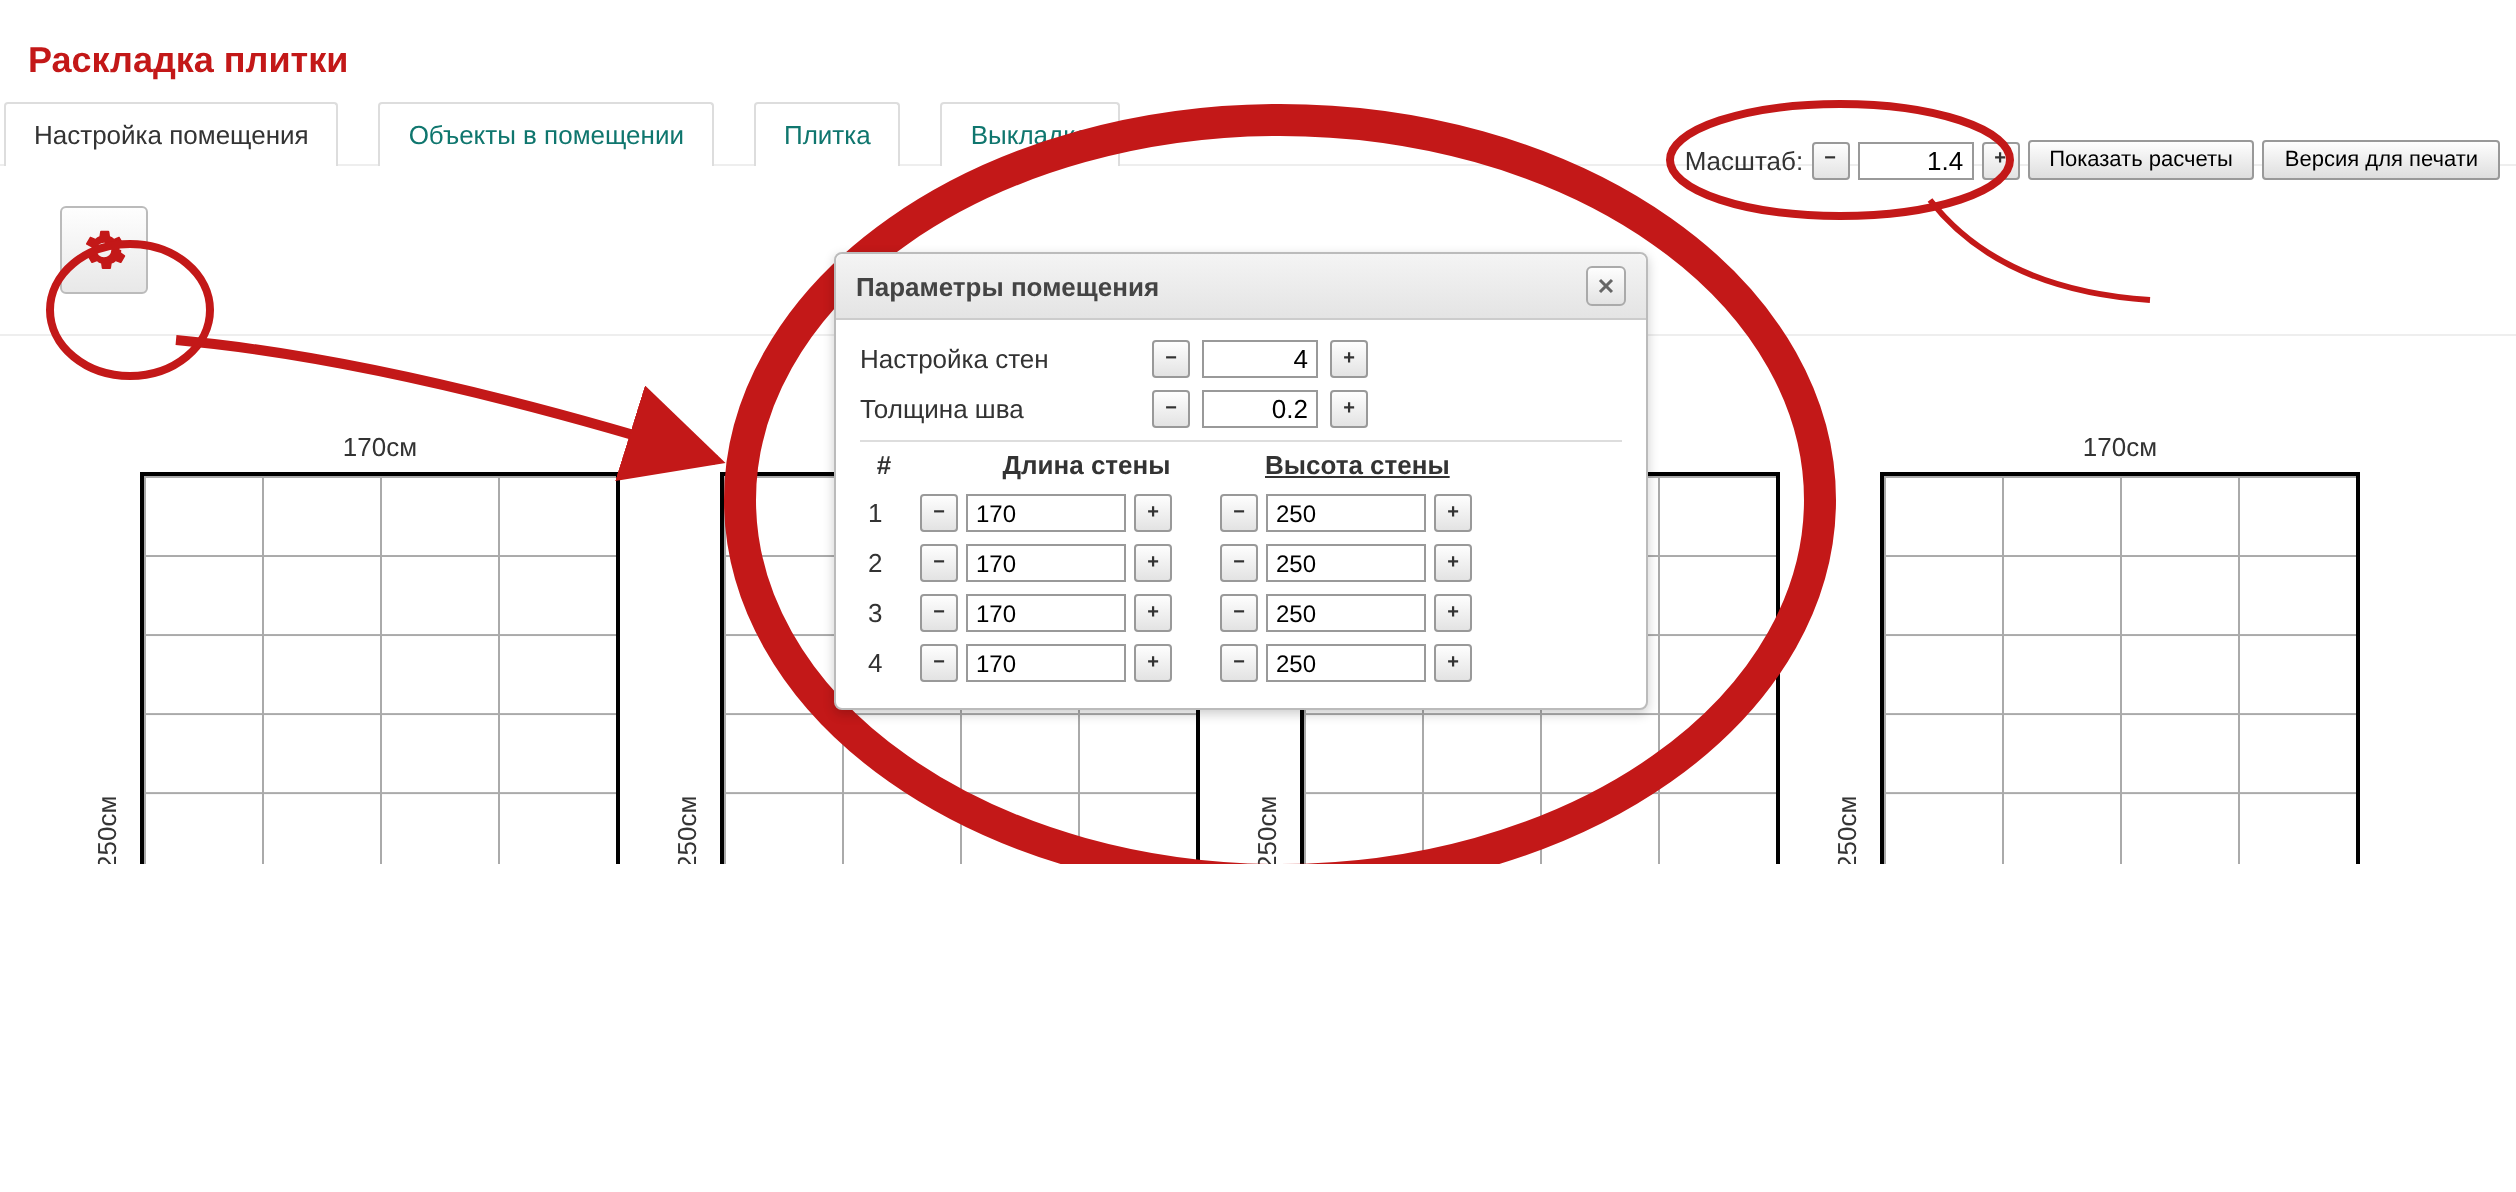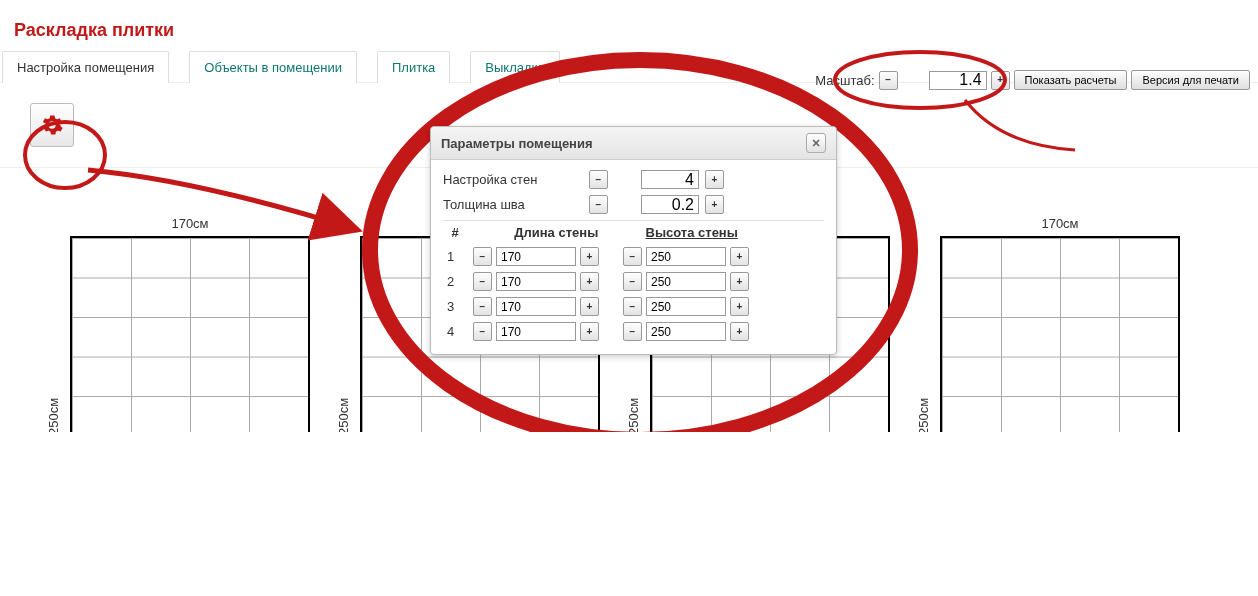--- a/index.html
+++ b/index.html
@@ -5,29 +5,29 @@
 html,body{margin:0;padding:0;font-family:Arial,Helvetica,sans-serif;font-size:13px;color:#333;background:#fff;}
 .page{position:relative;width:1258px;height:432px;overflow:hidden;}
 .title{color:#c31818;font-size:18px;font-weight:bold;padding:20px 0 10px 14px;}
 .tabs{display:flex;gap:20px;padding:0 2px;}
 .tab{border:1px solid #ddd;background:#fff;padding:8px 14px;font-size:13px;color:#0f766e;cursor:pointer;border-bottom:none;border-radius:2px 2px 0 0;}
 .tab.active{color:#333;}
 .toolbar-area{border-top:1px solid #eee;border-bottom:1px solid #eee;margin-top:-1px;padding:20px 14px 20px 30px;}
 .gear-btn{width:42px;height:42px;border:1px solid #bbb;border-radius:3px;background:linear-gradient(#fefefe,#e8e8e8);display:flex;align-items:center;justify-content:center;cursor:pointer;}
 .top-right{position:absolute;top:70px;right:8px;display:flex;align-items:center;gap:4px;justify-content:center;}
 .mini-btn{width:17px;height:17px;border:1px solid #999;border-radius:2px;background:linear-gradient(#fefefe,#e3e3e3);display:flex;align-items:center;justify-content:center;font-size:10px;font-weight:bold;cursor:pointer;line-height:1;font-family:Arial;}
-.num-input{width:48px;height:17px;border:1px solid #999;text-align:right;padding:0 4px;font-size:16px;font-family:Arial;margin-left:27px;}
+.num-input{width:48px;height:17px;border:1px solid #999;text-align:right;padding:0 4px;font-size:13px;font-family:Arial;}
 .action-btn{border:1px solid #999;background:linear-gradient(#fefefe,#dedede);padding:3px 10px;font-size:11px;cursor:pointer;border-radius:2px;}
 .walls-area{position:absolute;left:0;right:0;top:208px;bottom:0;}
 .wall{position:absolute;}
 .wall-label-top{position:absolute;top:-20px;left:0;right:0;text-align:center;font-size:13px;color:#333;}
 .wall-label-left{position:absolute;left:-24px;top:0;bottom:0;writing-mode:vertical-rl;transform:rotate(180deg);text-align:center;font-size:13px;color:#333;}
 .grid{width:100%;height:100%;border:2px solid #000;box-sizing:border-box;position:relative;background:#fff;}
 .grid::before{content:"";position:absolute;inset:0;background-image:linear-gradient(to right,#aaa 1px,transparent 1px),linear-gradient(to bottom,#aaa 1px,transparent 1px);background-size:25% 11.1%;}
-.dialog{position:absolute;left:430px;top:126px;width:405px;border:1px solid #bbb;border-radius:4px;background:#fff;box-shadow:0 2px 6px rgba(0,0,0,0.2);z-index:10;}
+.dialog{position:absolute;left:417px;top:126px;width:405px;border:1px solid #bbb;border-radius:4px;background:#fff;box-shadow:0 2px 6px rgba(0,0,0,0.2);z-index:10;}
 .dialog-header{background:linear-gradient(#f4f4f4,#e4e4e4);border-bottom:1px solid #ccc;border-radius:4px 4px 0 0;padding:6px 10px;display:flex;align-items:center;justify-content:space-between;font-weight:bold;color:#444;}
 .close-btn{width:18px;height:18px;border:1px solid #aaa;border-radius:3px;background:linear-gradient(#fefefe,#e3e3e3);display:flex;align-items:center;justify-content:center;font-size:11px;color:#666;cursor:pointer;}
 .dialog-body{padding:10px 12px;}
 .form-row{display:flex;align-items:center;gap:6px;margin-bottom:6px;}
 .form-label{width:140px;font-size:13px;}
 .table-head{display:flex;font-weight:bold;padding:4px 0 4px 0;border-top:1px solid #ddd;margin-top:4px;}
 .th-num{width:24px;text-align:center;}
 .th-len{flex:1;text-align:center;}
 .th-hgt{flex:1;text-align:left;text-decoration:underline;}
 .table-row{display:flex;align-items:center;gap:6px;padding:3px 0;}

